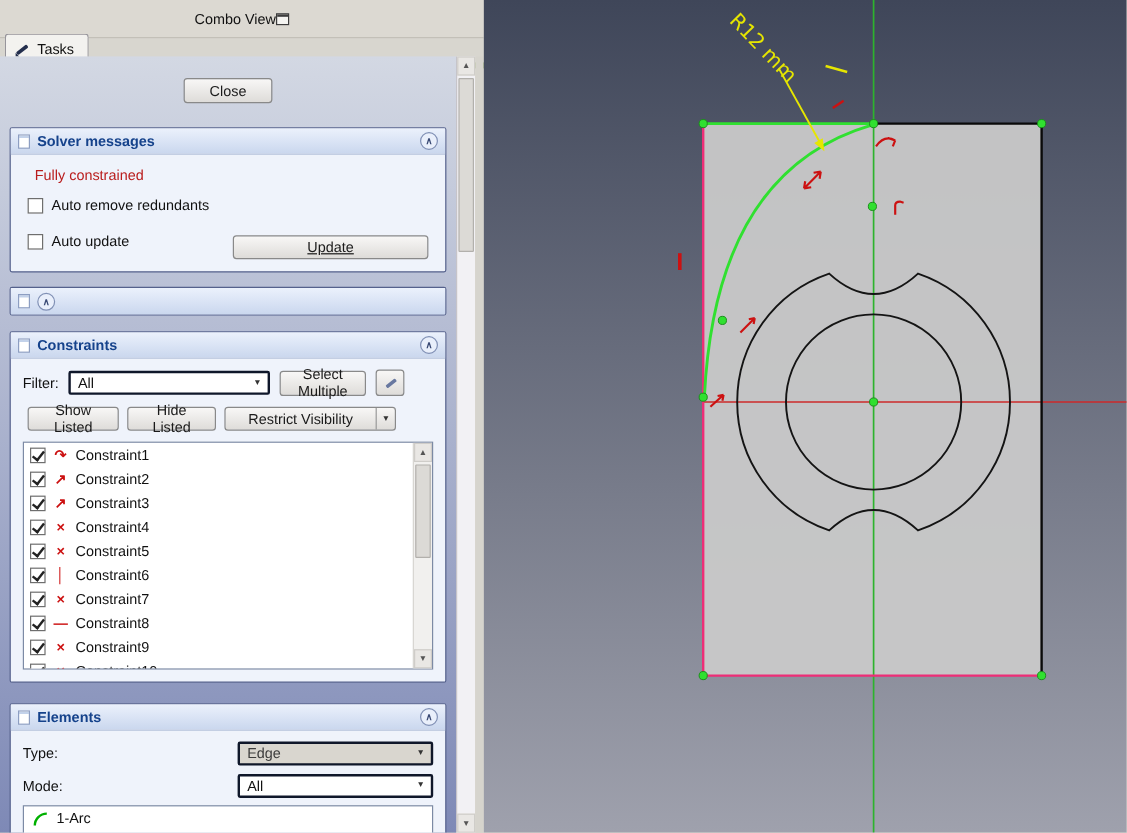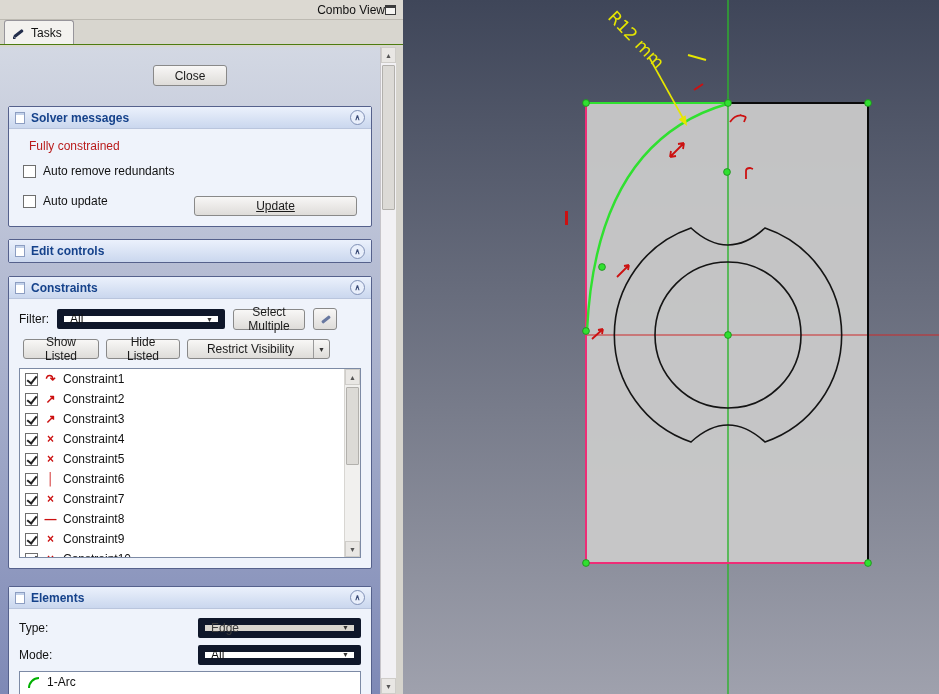--- a/index.html
+++ b/index.html
@@ -6,27 +6,27 @@
   html,body { margin:0; padding:0; }
   body {
     width:939px; height:694px; overflow:hidden; position:relative;
     font-family:"Liberation Sans", sans-serif; font-size:12px; color:#111;
     background:#d8d6cf;
   }
 
   
   .left-panel { position:absolute; left:0; top:0; width:403px; height:694px; background:#d8d6cf; }
   .titlebar {
-    height:20px; background:#dcd9d2; border-bottom:1px solid #bdbab2;
-    display:flex; align-items:center; justify-content:flex-end; padding:0 7px;
+    height:32px; background:#dcd9d2; border-bottom:1px solid #bdbab2;
+    display:flex; align-items:center; justify-content:center; padding:0 7px;
   }
   .float-icon { width:11px; height:10px; border:1px solid #3c3c3c; position:relative; background:#f5f4f1; }
   .float-icon::before { content:""; position:absolute; left:0; top:0; right:0; height:2px; background:#3c3c3c; }
 
-  .tabbar { height:25px; background:#d8d6cf; border-bottom:1px solid #4d7c0f; display:flex; align-items:flex-end; padding-left:4px; }
+  .tabbar { height:25px; background:#d8d6cf; border-bottom:5px solid #4d7c0f; display:flex; align-items:flex-end; padding-left:4px; }
   .tab {
     height:24px; display:flex; align-items:center; gap:5px; padding:0 11px 0 8px;
     background:#f3f2ef; border:1px solid #97959b; border-bottom:none; border-radius:3px 3px 0 0;
   }
   .pen-icon { width:13px; height:12px; position:relative; }
   .pen-icon::before { content:""; position:absolute; left:0px; top:5px; width:11px; height:3px; background:#232e4c; transform:rotate(-38deg); border-radius:1px; }
   .pen-icon::after  { content:""; position:absolute; left:0px; top:9px; width:0; height:0; border-left:3px solid #232e4c; border-top:3px solid transparent; }
 
   .task-area {
     position:absolute; left:0; top:47px; width:380px; bottom:0; overflow:hidden;
@@ -34,21 +34,21 @@
   }
   .strip { position:absolute; left:396px; top:47px; width:7px; bottom:0; background:#d6d4cd; }
 
   
   .btn {
     font-family:"Liberation Sans", sans-serif; font-size:12px; color:#1a1a1a;
     background:linear-gradient(#f8f7f6, #dedcd9); border:1px solid #898989; border-radius:3px;
     display:flex; align-items:center; justify-content:center;
   }
   .combo {
-    height:20px; border:7px solid #0f172a; background:#fff; border-radius:2px;
+    height:20px; border:2px solid #0f172a; background:#fff; border-radius:2px;
     display:flex; align-items:center; padding-left:6px; font-size:12px;
   }
   .combo .cmb-arrow { margin-left:auto; width:17px; align-self:stretch; display:flex; align-items:center; justify-content:center; font-size:7px; color:#333; }
   .combo.disabled { background:#d9d6cf; color:#3c3c3c; }
 
   input[type=checkbox] {
     appearance:none; -webkit-appearance:none; width:13px; height:13px; margin:0;
     border:1px solid #6e6e6e; background:#fff; position:relative; flex:none;
   }
   input[type=checkbox]:checked::after {
@@ -157,21 +157,20 @@
             <span>Auto update</span>
           </label>
           <button class="btn update-btn">Update</button>
         </div>
       </div>
     </section>
 
     <section class="panel collapsed sec-edit">
       <div class="panel-header">
         <span class="doc-icon"></span>
-        <span class="panel-title">Edit controls</span>
         <span class="chevron-btn">∧</span>
       </div>
     </section>
 
     <section class="panel sec-constraints">
       <div class="panel-header">
         <span class="doc-icon"></span>
         <span class="panel-title">Constraints</span>
         <span class="chevron-btn">∧</span>
       </div>

